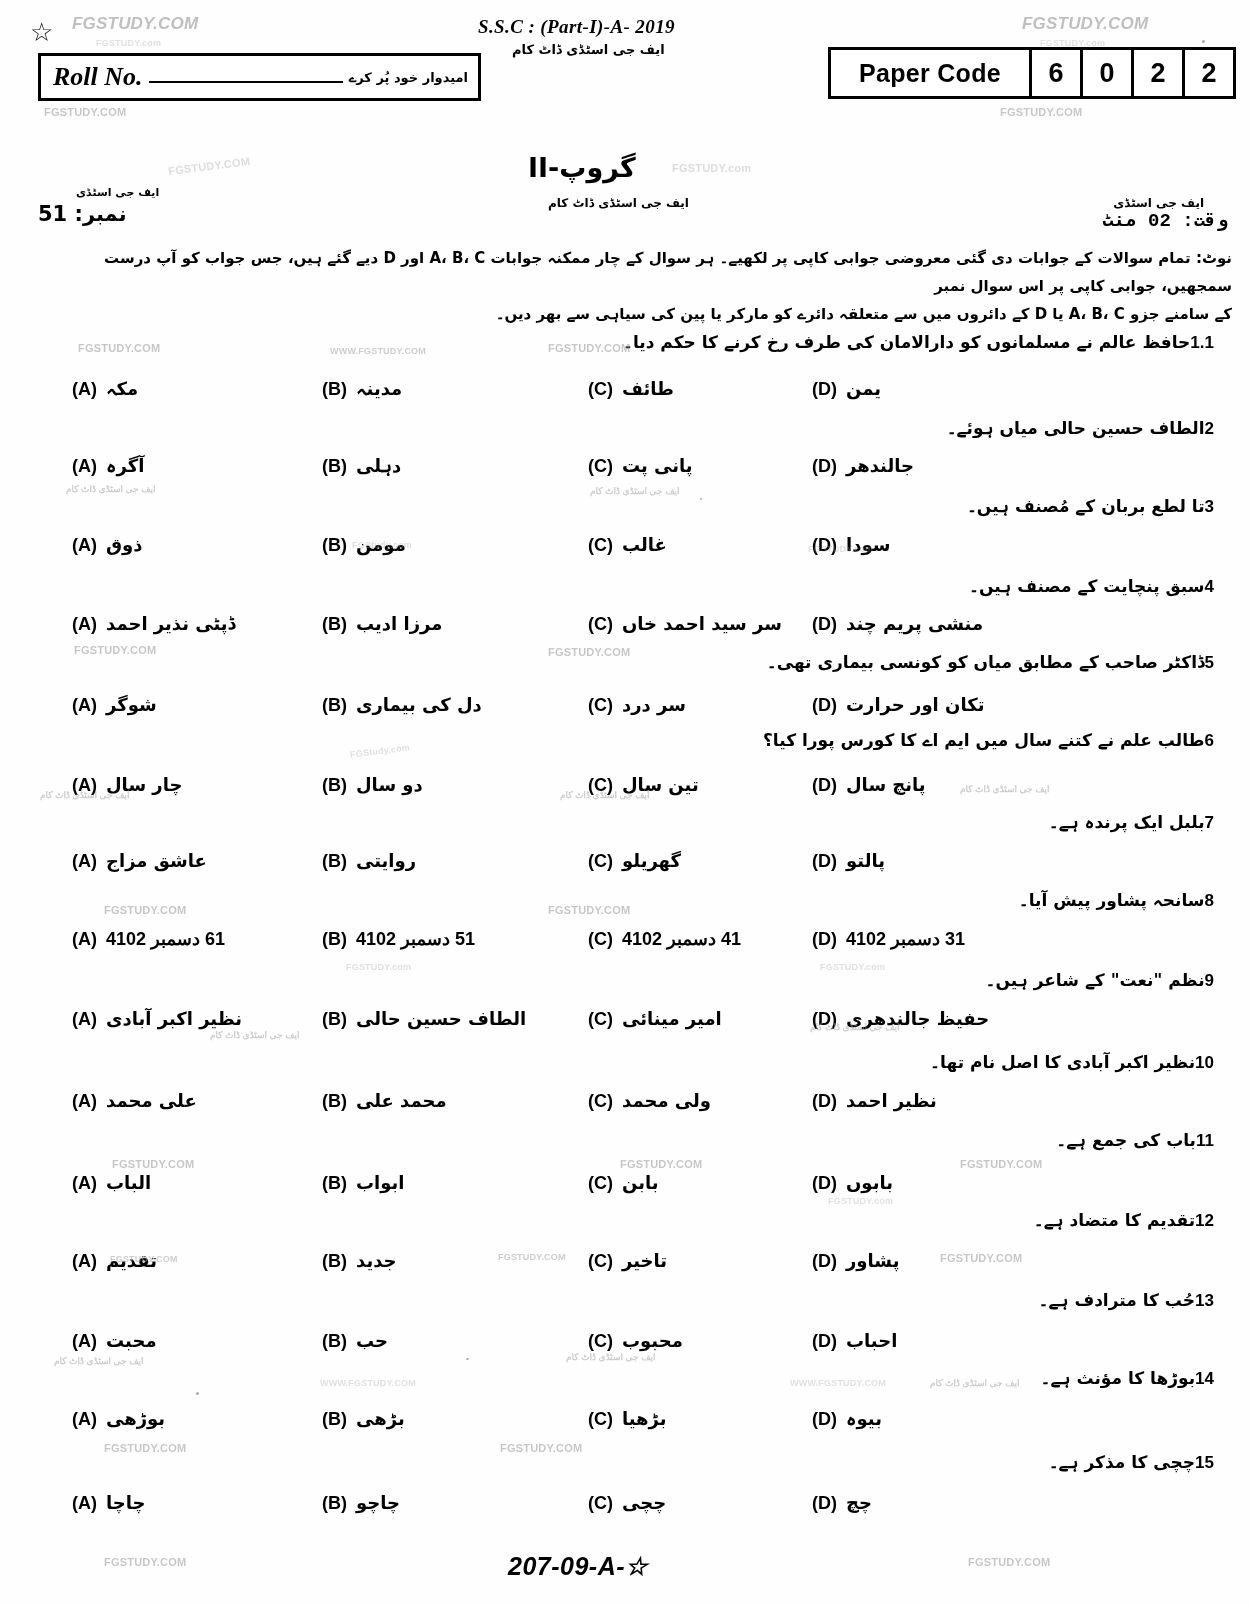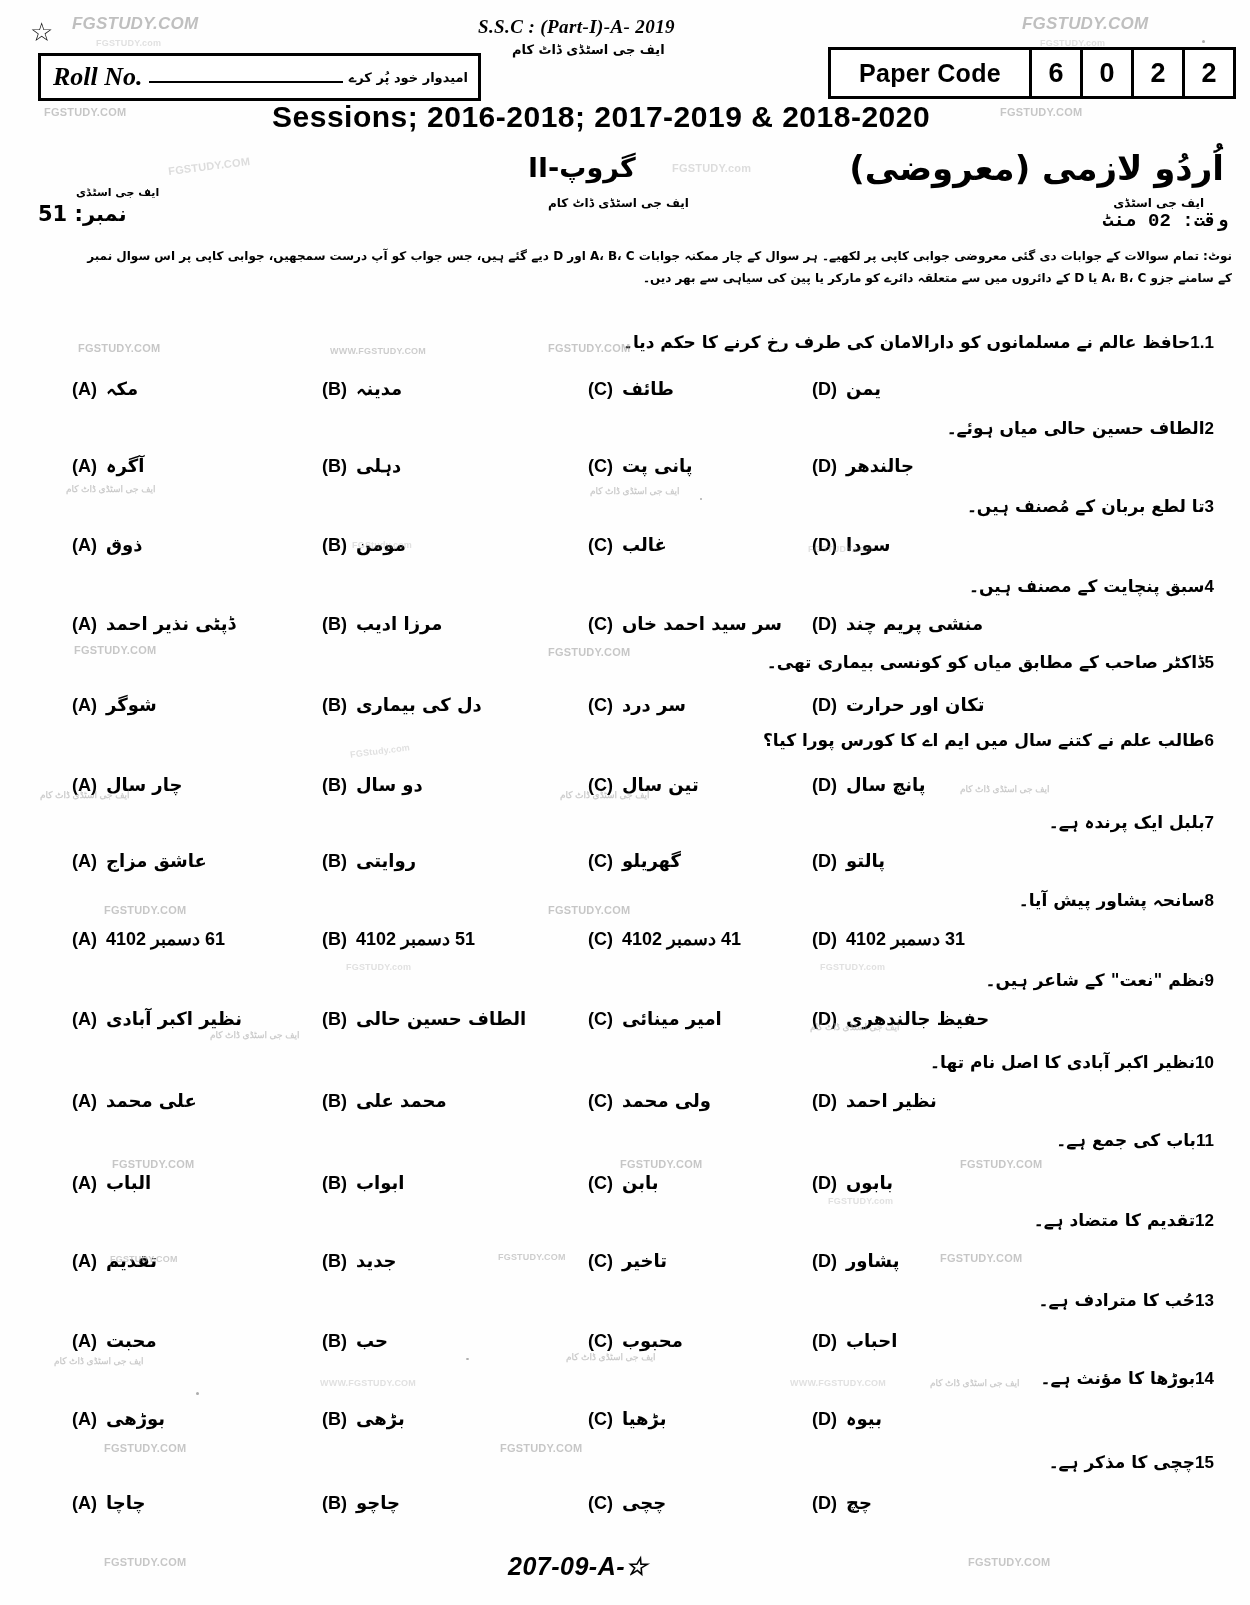--- a/index.html
+++ b/index.html
@@ -152,21 +152,21 @@
     font-size: 21px;
     font-weight: 700;
   }
 
   
   .note {
     position: absolute;
     right: 18px;
     width: 1180px;
     text-align: right;
-    font-size: 12px;
+    font-size: 15px;
     line-height: 1.85;
     font-weight: 600;
   }
 
   
   .qrow { position: absolute; left: 0; width: 1250px; }
   .qtext {
     position: absolute;
     right: 28px;
     text-align: right;
@@ -254,27 +254,25 @@
 
   <div class="codebox" style="left:828px; top:47px; height:52px;">
     <div class="clabel">Paper Code</div>
     <div class="cc">6</div>
     <div class="cc">0</div>
     <div class="cc">2</div>
     <div class="cc">2</div>
   </div>
 
   <div class="wm small" style="left:44px; top:106px;">FGSTUDY.COM</div>
-  <div class="sessions" style="left:272px; top:100px;">Sessions; 2016-2018; 2017-2019 &amp; 2018-2020</div>
   <div class="wm small" style="left:1000px; top:106px;">FGSTUDY.COM</div>
 
   <div class="wm small rot faint" style="left:168px; top:160px;">FGSTUDY.COM</div>
   <div class="wm small faint" style="left:672px; top:162px;">FGSTUDY.com</div>
 
-  <div class="subject urdu" style="right:26px; top:148px;">اُردُو لازمی (معروضی)</div>
   <div class="hdr-sub-urdu urdu" style="right:46px; top:196px; font-size:12px;">ایف جی اسٹڈی</div>
   <div class="time urdu" style="right:22px; top:208px;">وقت: 20 منٹ</div>
 
   <div class="group urdu" style="left:528px; top:152px;">گروپ-II</div>
   <div class="hdr-sub-urdu urdu" style="left:548px; top:196px; font-size:12px;">ایف جی اسٹڈی ڈاٹ کام</div>
 
   <div class="marks urdu" style="left:38px; top:202px;">نمبر: 15</div>
   <div class="hdr-sub-urdu urdu" style="left:76px; top:186px; font-size:11px;">ایف جی اسٹڈی</div>
 
   <div class="note urdu" style="top:245px;">

